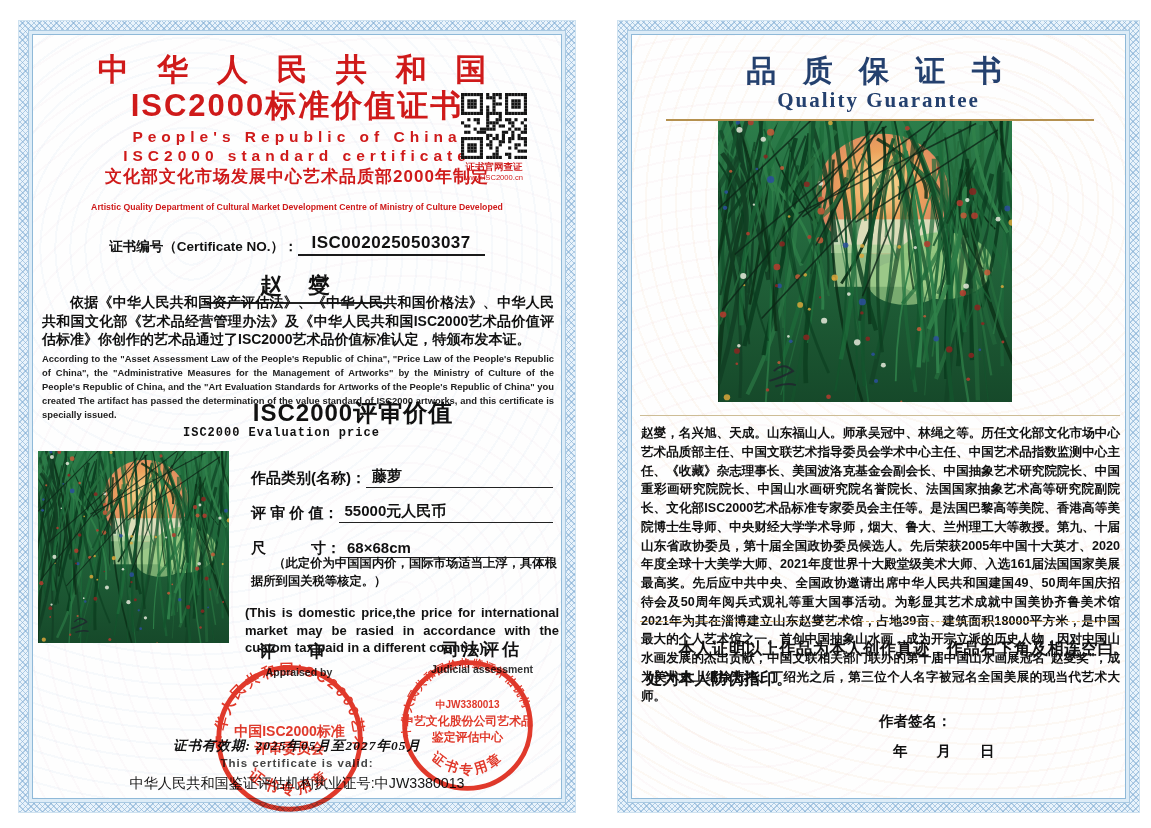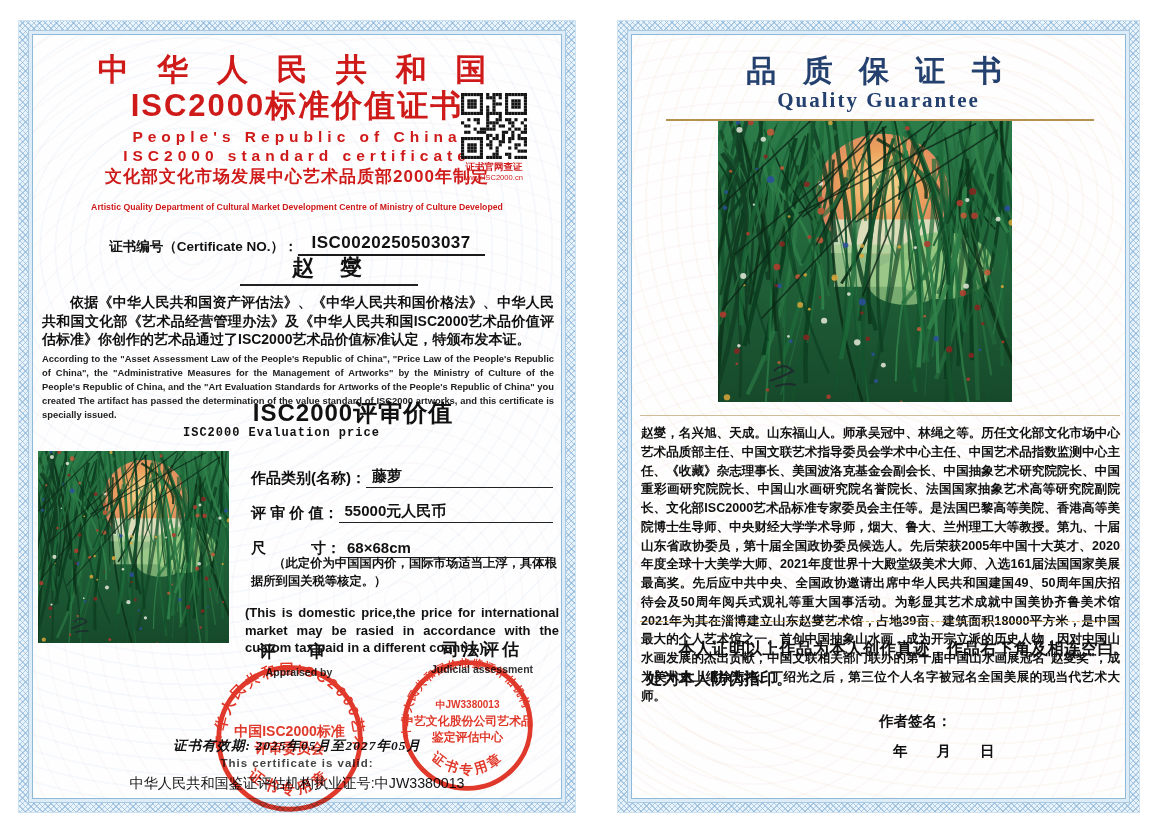--- a/index.html
+++ b/index.html
@@ -45,21 +45,21 @@
   .l-en1{top:93px;font-size:15.5px;font-weight:bold;letter-spacing:5px;}
   .l-en2{top:112px;font-size:15.5px;font-weight:bold;letter-spacing:5px;}
   .l-qr{top:58px;left:428px;width:66px;height:66px;background:#fff;}
   .l-qrcap1{top:126px;left:422px;width:78px;font-size:9.5px;font-weight:bold;text-align:center;}
   .l-qrcap2{top:138px;left:422px;width:78px;font-size:7.6px;font-weight:normal;text-align:center;}
   .l-issuer-cn{top:130px;font-size:17px;font-weight:bold;letter-spacing:1px;}
   .l-issuer-en{top:167px;font-size:8.7px;font-weight:bold;}
   .l-certno{top:198px;display:flex;justify-content:center;align-items:flex-end;gap:0;width:100%;}
   .l-certno .lab{font-size:13.5px;font-weight:bold;}
   .l-certno .val{font-size:17px;font-weight:bold;border-bottom:2px solid #1a1a1a;padding:0 14px 1px 14px;letter-spacing:.5px;}
-  .l-name{top:218px;font-size:22px;font-weight:bold;margin-left:32px;}
+  .l-name{top:236px;font-size:22px;font-weight:bold;}
   .l-name span{letter-spacing:10px;border-bottom:2px solid #222;padding:0 46px 4px 52px;}
   .l-st-cn{top:258px;left:9px;width:512px;font-size:14px;font-weight:bold;line-height:1.33;text-align:justify;text-indent:2em;}
   .l-st-en{top:317px;left:9px;width:512px;font-size:9.4px;font-weight:600;line-height:1.5;text-align:justify;color:#222;}
   .l-eval-hd{top:362px;left:150px;width:340px;text-align:center;font-size:24px;font-weight:bold;letter-spacing:1px;}
   .l-eval-sub{top:391px;left:150px;width:340px;font-size:12px;font-weight:bold;font-family:Liberation Mono, monospace;letter-spacing:1px;}
   .l-art{top:416px;left:5px;width:191px;height:192px;}
   .f-row{left:218px;width:302px;display:flex;align-items:flex-end;}
   .f-row .lab{font-size:15px;font-weight:bold;white-space:nowrap;margin-top:16px;}
   .f-row .val{font-size:15px;font-weight:bold;border-bottom:1.5px solid #222;flex:1;padding:0 4px 1px 6px;}
   .f-r1{top:418px;} .f-r2{top:453px;} .f-r3{top:488px;}

